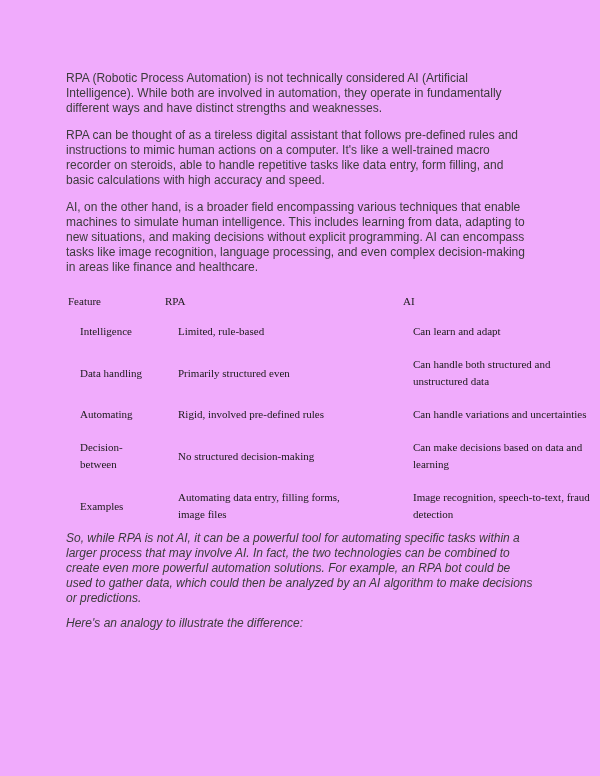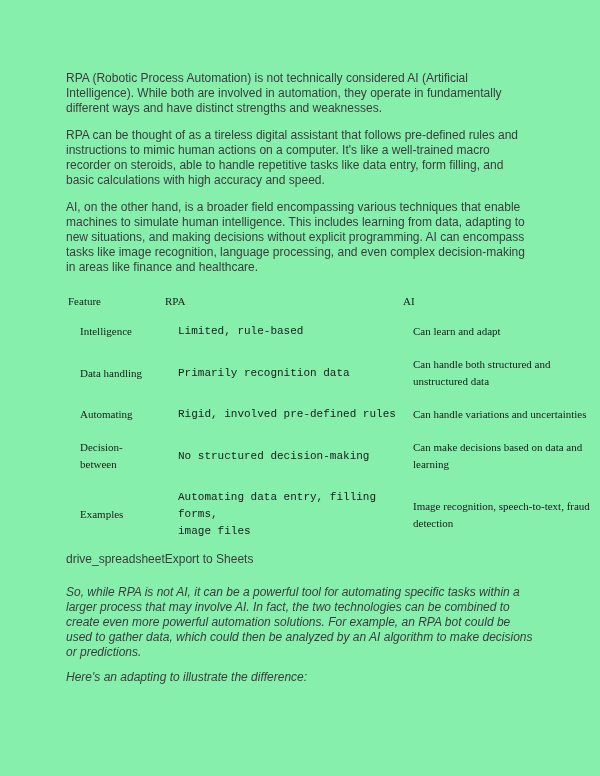--- a/index.html
+++ b/index.html
@@ -1,20 +1,20 @@
 <!DOCTYPE html>
 <html><head>
 <meta charset="utf-8">
 <style>
   html, body { margin: 0; padding: 0; background: #ffffff; }
   .viewport {
     position: relative;
     width: 600px;
     height: 776px;
-    background: #86efac;
+    background: #f0abfc;
     overflow: hidden;
   }
   .content {
     padding: 71px 0 0 66px;
   }
   .body-text {
     font-family: "Liberation Sans", sans-serif;
     font-size: 12px;
     line-height: 15px;
     color: #3c3c3c;
@@ -43,21 +43,21 @@
     white-space: pre-line;
   }
   table.comparison th:first-child { padding-left: 2px; margin-left: 41px; }
   table.comparison td {
     vertical-align: middle;
     white-space: pre-line;
     padding-top: 8px;
     padding-bottom: 8px;
   }
   table.comparison td.feature { padding-left: 14px; }
-  table.comparison td.rpa     { padding-left: 13px; font-family: Liberation Mono, monospace; }
+  table.comparison td.rpa     { padding-left: 13px; }
   table.comparison td.ai      { padding-left: 10px; }
   .export-row {
     margin: 4px 0 18px 0;
     font-family: "Liberation Sans", sans-serif;
     font-size: 12px;
     line-height: 15px;
     color: #3c3c3c;
     cursor: pointer;
     display: inline-block;
   }
@@ -99,21 +99,21 @@
         </tr>
       </thead>
       <tbody>
         <tr>
           <td class="feature">Intelligence</td>
           <td class="rpa">Limited, rule-based</td>
           <td class="ai">Can learn and adapt</td>
         </tr>
         <tr>
           <td class="feature">Data handling</td>
-          <td class="rpa">Primarily recognition data</td>
+          <td class="rpa">Primarily structured even</td>
           <td class="ai">Can handle both structured and
 unstructured data</td>
         </tr>
         <tr>
           <td class="feature">Automating</td>
           <td class="rpa">Rigid, involved pre-defined rules</td>
           <td class="ai">Can handle variations and uncertainties</td>
         </tr>
         <tr>
           <td class="feature">Decision-
@@ -125,28 +125,25 @@
         <tr>
           <td class="feature">Examples</td>
           <td class="rpa">Automating data entry, filling forms,
 image files</td>
           <td class="ai">Image recognition, speech-to-text, fraud
 detection</td>
         </tr>
       </tbody>
     </table>
 
-    <div class="export-row">
-      <span>drive_spreadsheet</span><span>Export to Sheets</span>
-    </div>
 
     <div class="closing">
       <p class="body-text">So, while RPA is not AI, it can be a powerful tool for automating specific tasks within a
 larger process that may involve AI. In fact, the two technologies can be combined to
 create even more powerful automation solutions. For example, an RPA bot could be
 used to gather data, which could then be analyzed by an AI algorithm to make decisions
 or predictions.</p>
 
-      <p class="body-text">Here's an adapting to illustrate the difference:</p>
+      <p class="body-text">Here's an analogy to illustrate the difference:</p>
     </div>
 
   </div>
 </div>
 
 </body></html>

